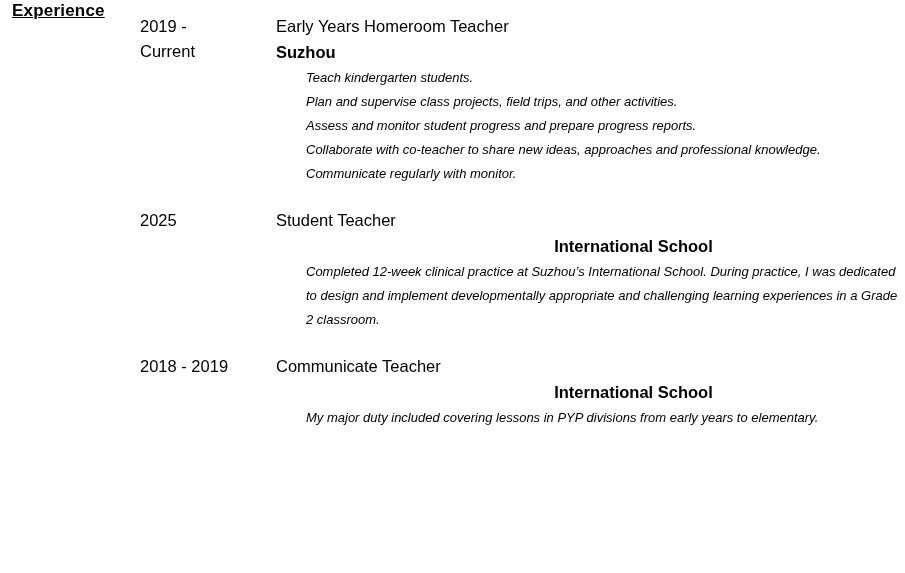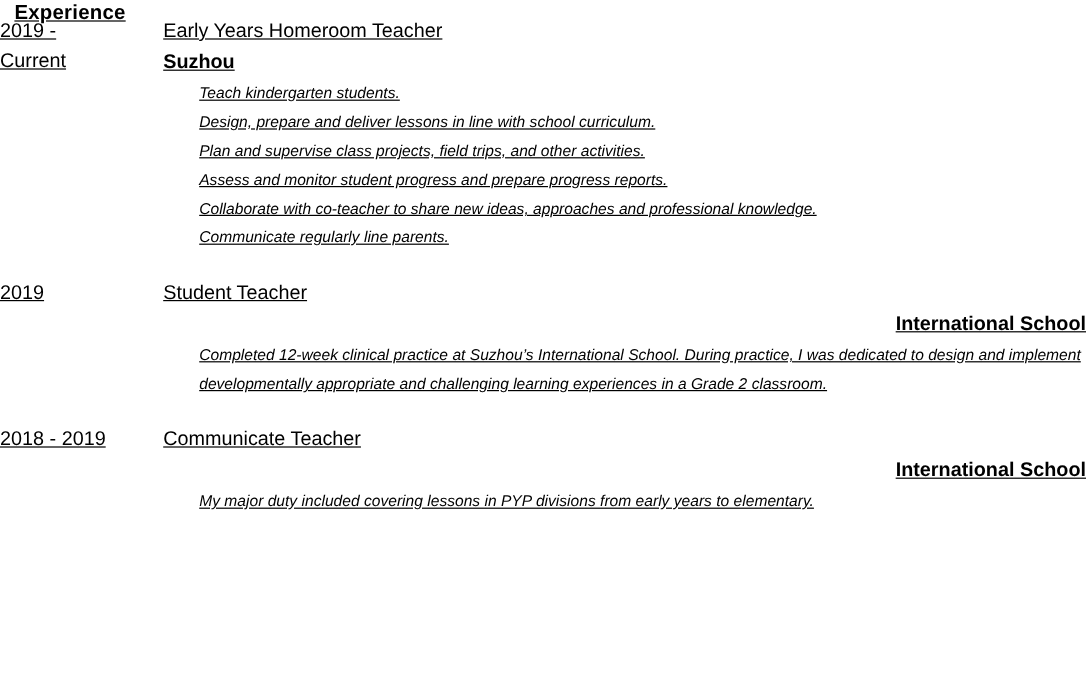--- a/index.html
+++ b/index.html
@@ -21,21 +21,21 @@
   .section-heading {
     position: absolute;
     left: 12px;
     top: 1px;
     font-size: 17px;
     font-weight: bold;
     text-decoration: underline;
     letter-spacing: 0.2px;
   }
   .entries {
-    text-decoration: underline;
+    margin-left: 140px;
   }
   .entry {
     display: flex;
     align-items: flex-start;
     margin-bottom: 22px;
   }
   .entry-dates {
     width: 136px;
     flex: 0 0 136px;
     font-size: 16.5px;
@@ -49,21 +49,21 @@
     font-size: 16.5px;
     line-height: 25px;
   }
   .entry-org {
     font-size: 16.5px;
     font-weight: bold;
     line-height: 27px;
     padding-right: 18px;
   }
   .entry-org.left-indent {
-    text-align: right;
+    text-align: center;
     padding-left: 86px;
     padding-right: 0;
   }
   .entry-desc {
     font-size: 13px;
     font-style: italic;
     line-height: 24px;
     padding-left: 30px;
   }
   .entry-desc p {
@@ -80,31 +80,30 @@
   <div class="entries">
 
     <div class="entry">
       <div class="entry-dates">2019 -
 Current</div>
       <div class="entry-body">
         <div class="entry-title">Early Years Homeroom Teacher</div>
         <div class="entry-org">Suzhou</div>
         <div class="entry-desc">
           <p>Teach kindergarten students.</p>
-          <p>Design, prepare and deliver lessons in line with school curriculum.</p>
           <p>Plan and supervise class projects, field trips, and other activities.</p>
           <p>Assess and monitor student progress and prepare progress reports.</p>
           <p>Collaborate with co-teacher to share new ideas, approaches and professional knowledge.</p>
-          <p>Communicate regularly line parents.</p>
+          <p>Communicate regularly with monitor.</p>
         </div>
       </div>
     </div>
 
     <div class="entry">
-      <div class="entry-dates">2019</div>
+      <div class="entry-dates">2025</div>
       <div class="entry-body">
         <div class="entry-title">Student Teacher</div>
         <div class="entry-org left-indent">International School</div>
         <div class="entry-desc">
           <p>Completed 12-week clinical practice at Suzhou’s International School. During practice, I was dedicated to design and implement developmentally appropriate and challenging learning experiences in a Grade 2 classroom.</p>
         </div>
       </div>
     </div>
 
     <div class="entry">

